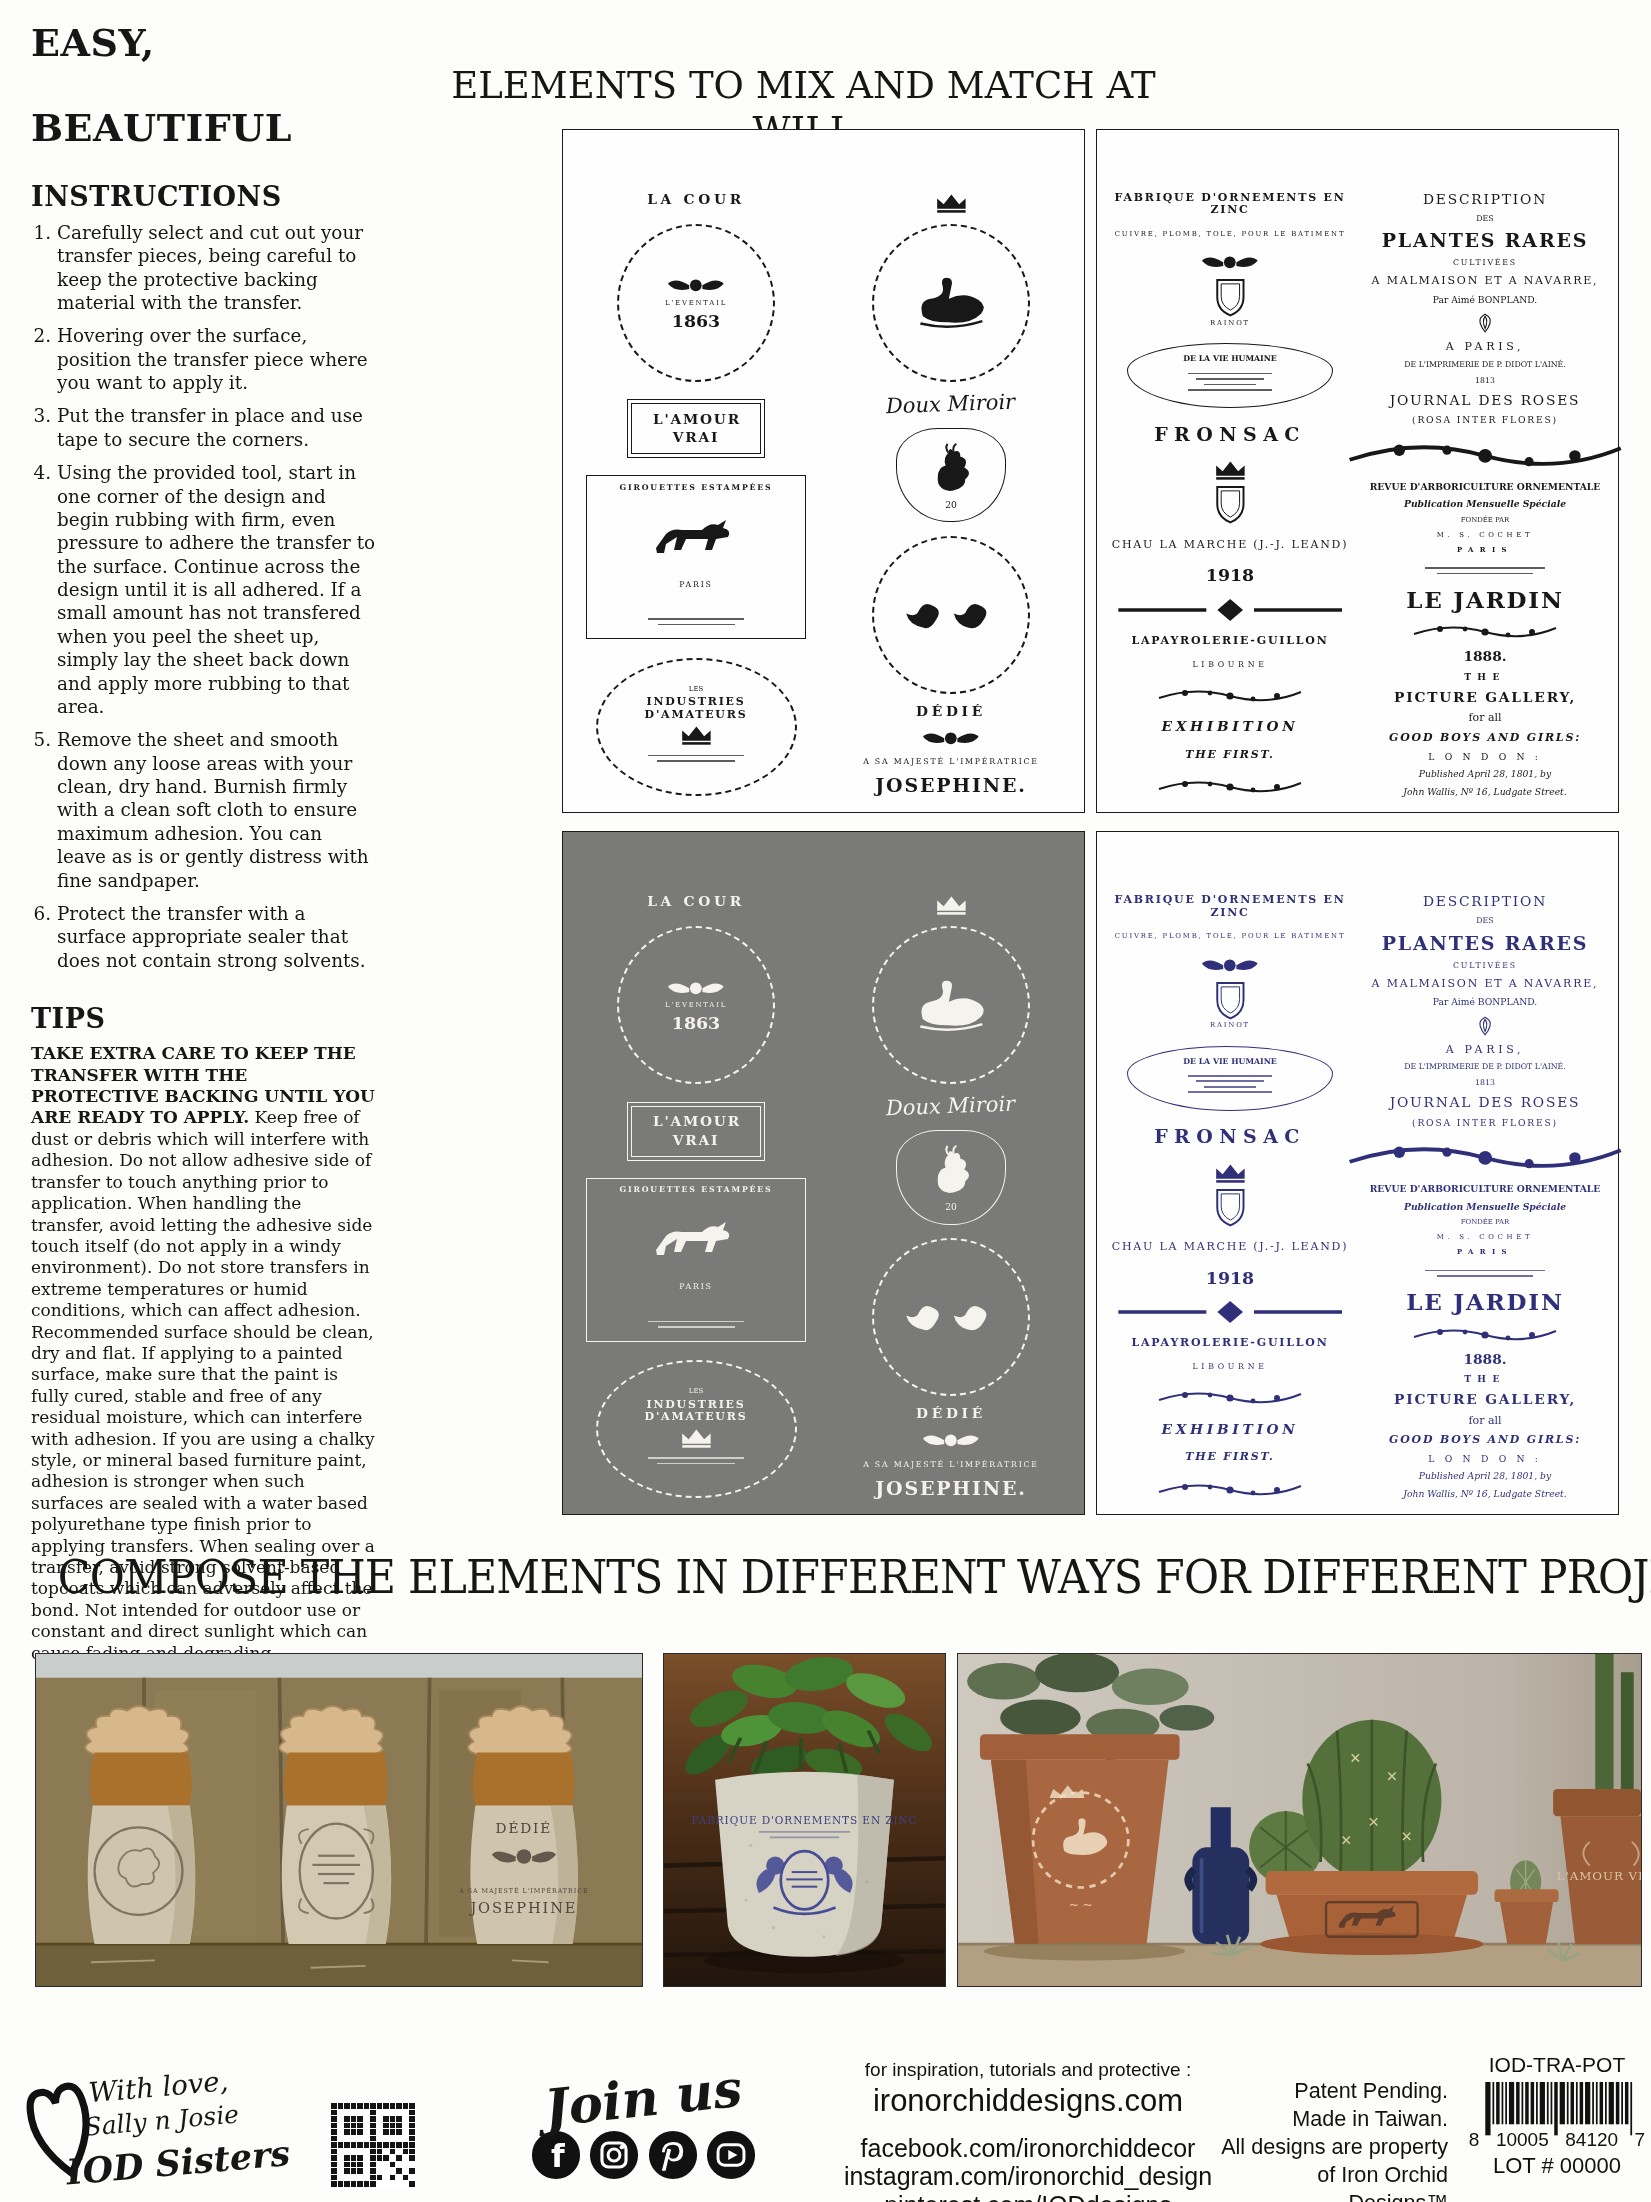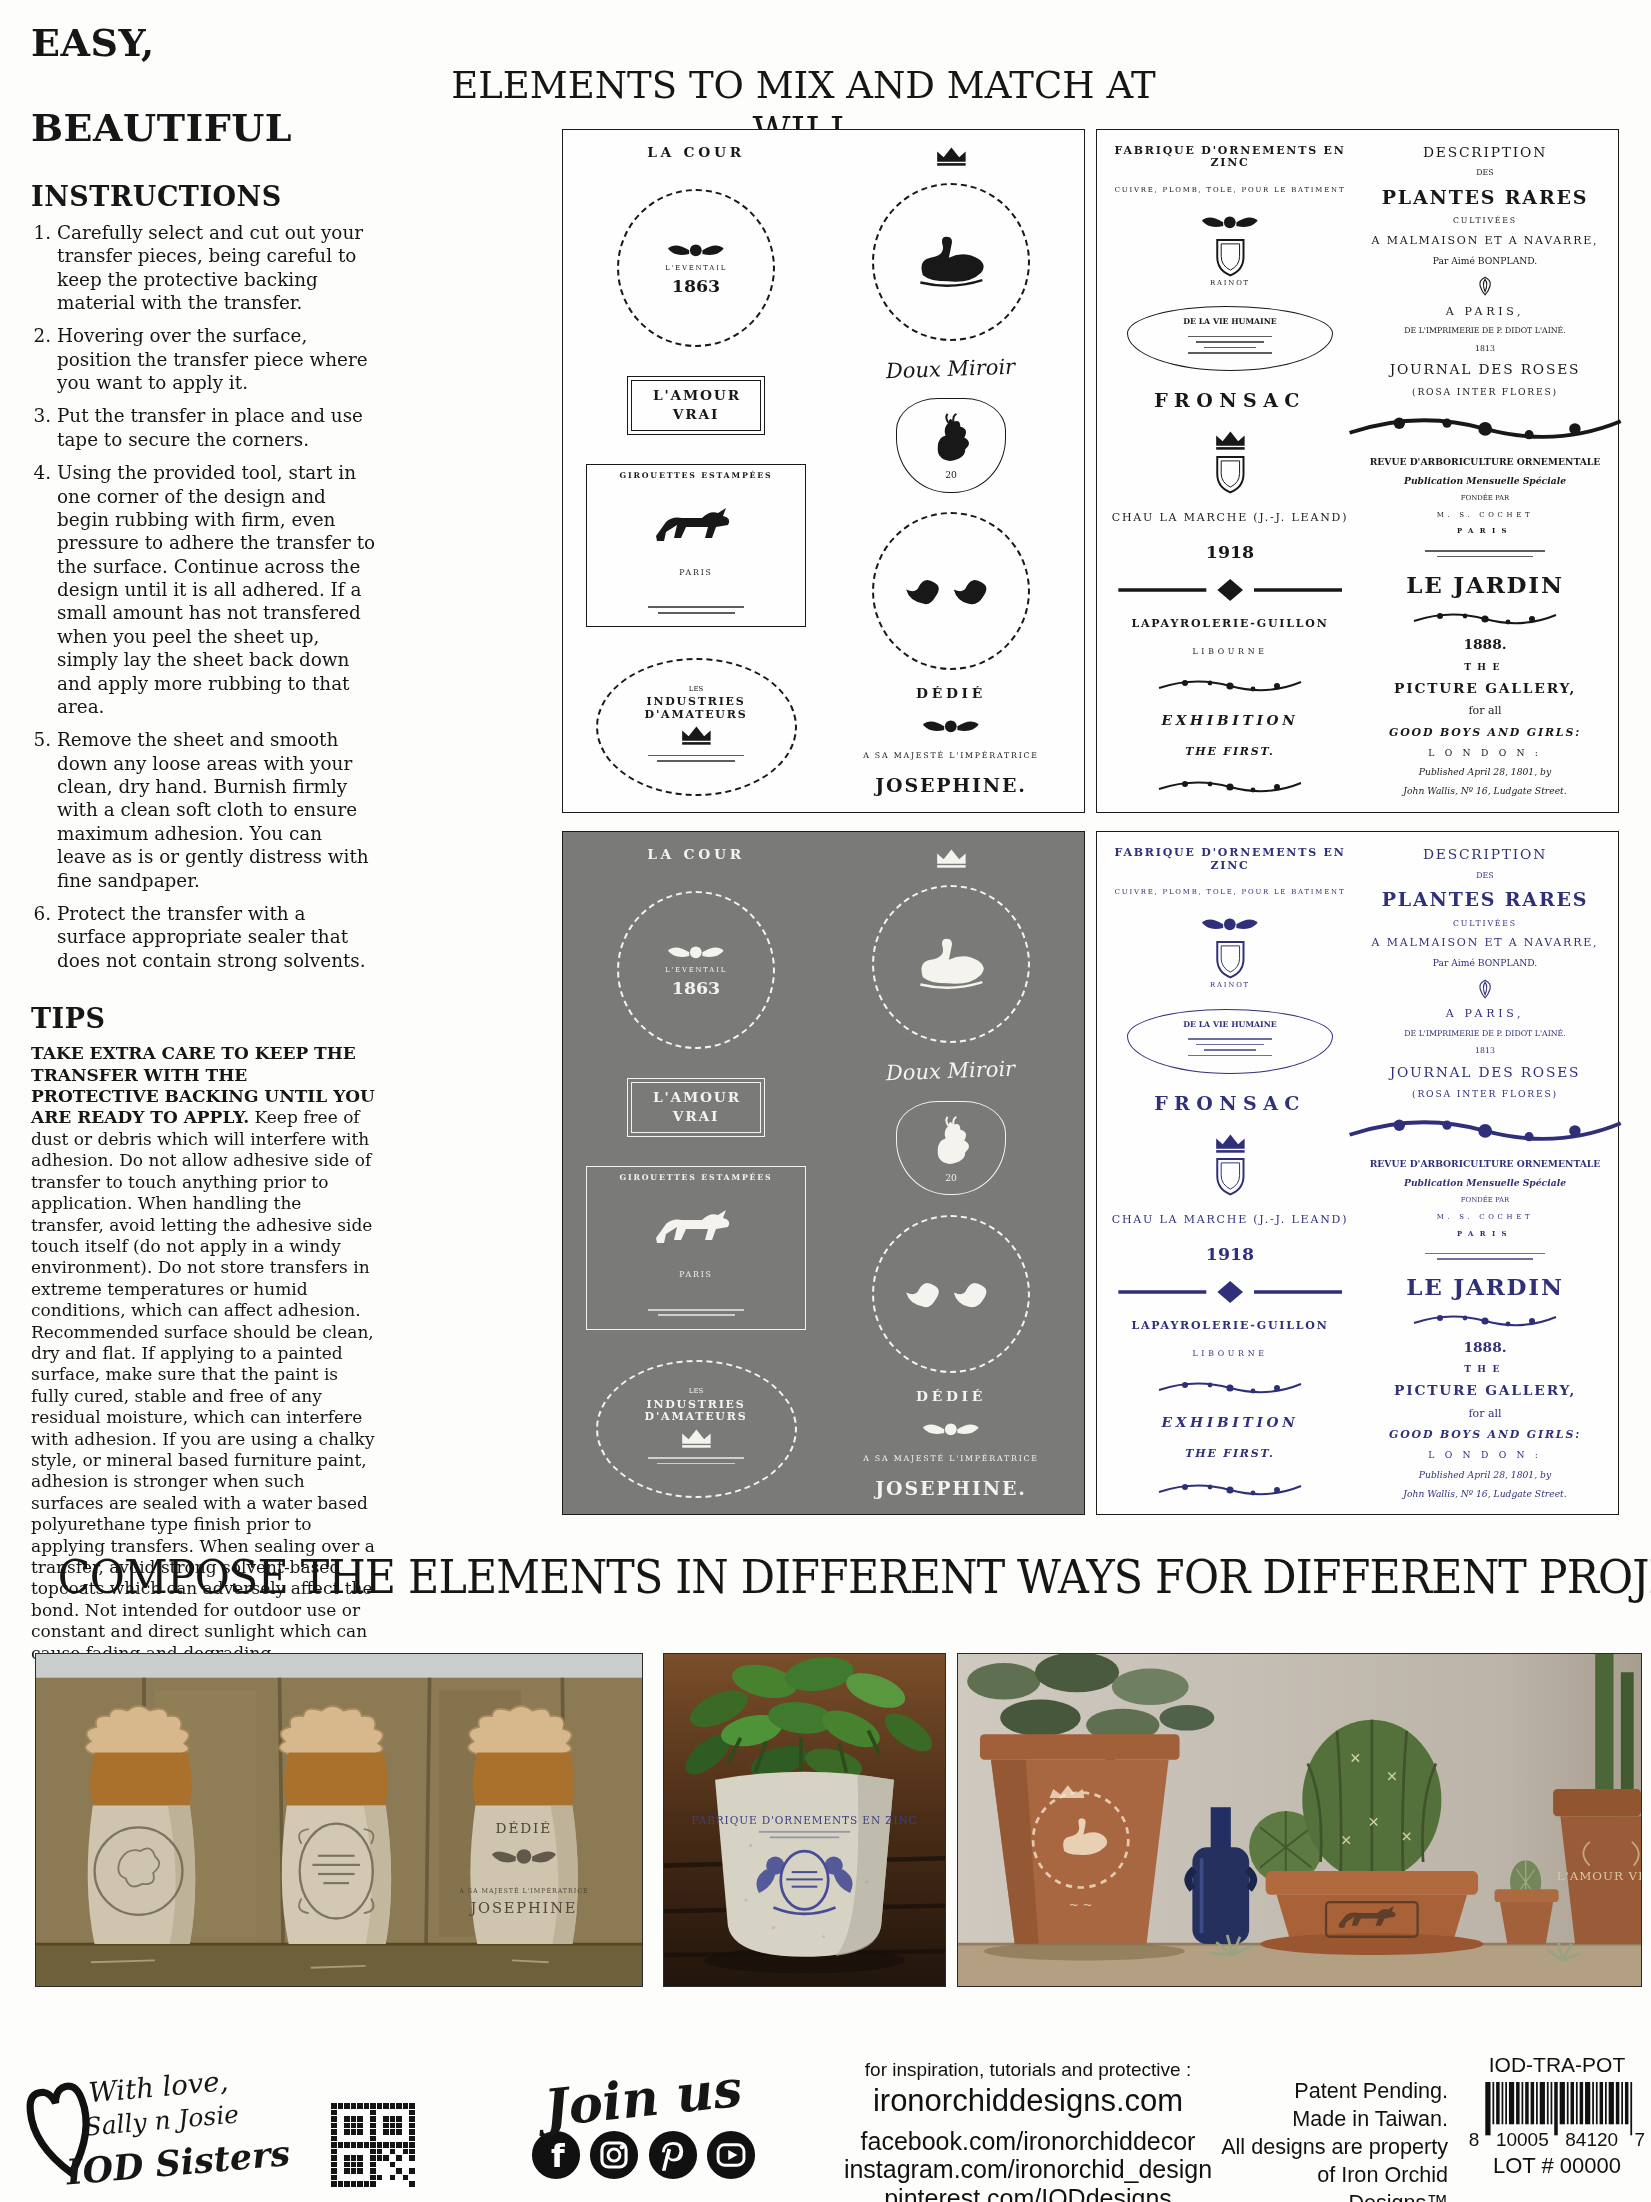--- a/index.html
+++ b/index.html
@@ -20,21 +20,21 @@
   .sheets-heading{position:absolute;left:395px;top:20px;width:817px;text-align:center;
       font-size:37px;line-height:1.2;font-weight:400;}
   .panels{position:absolute;left:562px;top:129px;width:1058px;display:grid;
       grid-template-columns:523px 523px;column-gap:11px;row-gap:18.4px;}
   .panel{height:684px;border:1.8px solid #1b1b1b;box-sizing:border-box;padding:11px 9.2px;
       display:flex;gap:7.3px;}
   .scheme-black{background:#fefefe;color:#181818;}
   .scheme-gray{background:var(--panel-gray);color:#f4f3ee;}
   .scheme-navy{background:#fefefe;color:var(--navy);}
   .panel .col{flex:1;display:flex;flex-direction:column;justify-content:space-between;
-      align-items:center;text-align:center;min-width:0;padding:3.7px 1.8px;}
+      align-items:center;text-align:center;min-width:0;padding:3.7px 1.8px;margin-top:47px;}
   .lbl{max-width:98%;line-height:1.15;}
   .sp1{letter-spacing:1.8px;} .sp2{letter-spacing:3.7px;} .sp3{letter-spacing:6.4px;}
   .lg{font-size:19px;font-weight:700;} .lg2{font-size:23px;font-weight:700;}
   .med{font-size:13.8px;} .small{font-size:11px;} .tiny{font-size:9.2px;}
   .micro{font-size:7.8px;} .nano{font-size:6.9px;}
   .num{font-size:17.4px;font-weight:700;} .num2{font-size:13.8px;font-weight:700;}
   .bold{font-weight:700;} .italic{font-style:italic;}
   .script{font-size:21px;font-style:italic;transform:rotate(-2deg);}
   .grp{display:flex;flex-direction:column;align-items:center;gap:2.8px;}
   .wreath{width:154px;height:154px;border:2.8px dashed currentColor;border-radius:50%;
@@ -74,21 +74,21 @@
       grid-template-columns:repeat(13,1fr);grid-auto-rows:1fr;gap:0.9px;background:#fff;}
   .qr .m{background:#141414;} .qr .w{background:#fff;}
   .join{position:absolute;left:531px;top:2068px;width:275px;}
   .join-label{font-size:51px;font-style:italic;font-weight:700;transform:rotate(-6deg);
       display:inline-block;margin-left:13px;}
   .social-row{display:flex;gap:8.3px;margin-top:1.8px;}
   .soc{width:50px;height:50px;}
   .community{position:absolute;left:817px;top:2059px;width:422px;text-align:center;
       font-family:"Liberation Sans",sans-serif;color:#111;}
   .community .intro{font-size:19px;margin-bottom:1.8px;}
-  .community .site{font-size:31px;margin-bottom:8px;}
+  .community .site{font-size:31px;margin-bottom:15px;}
   .community .lnk{font-size:25px;line-height:1.14;}
   .legal{position:absolute;left:1218px;top:2077px;width:230px;text-align:right;
       font-family:"Liberation Sans",sans-serif;font-size:21.6px;line-height:1.3;color:#111;}
   .barcode-block{position:absolute;left:1467px;top:2053px;width:180px;text-align:center;
       font-family:"Liberation Sans",sans-serif;color:#111;}
   .sku{font-size:21px;margin-bottom:5px;}
   .bar-digits{display:flex;justify-content:space-between;align-items:flex-end;font-size:19px;
       margin-top:-13px;padding:0 1.8px;}
   .lot{font-size:22px;margin-top:1.8px;}
 </style>

